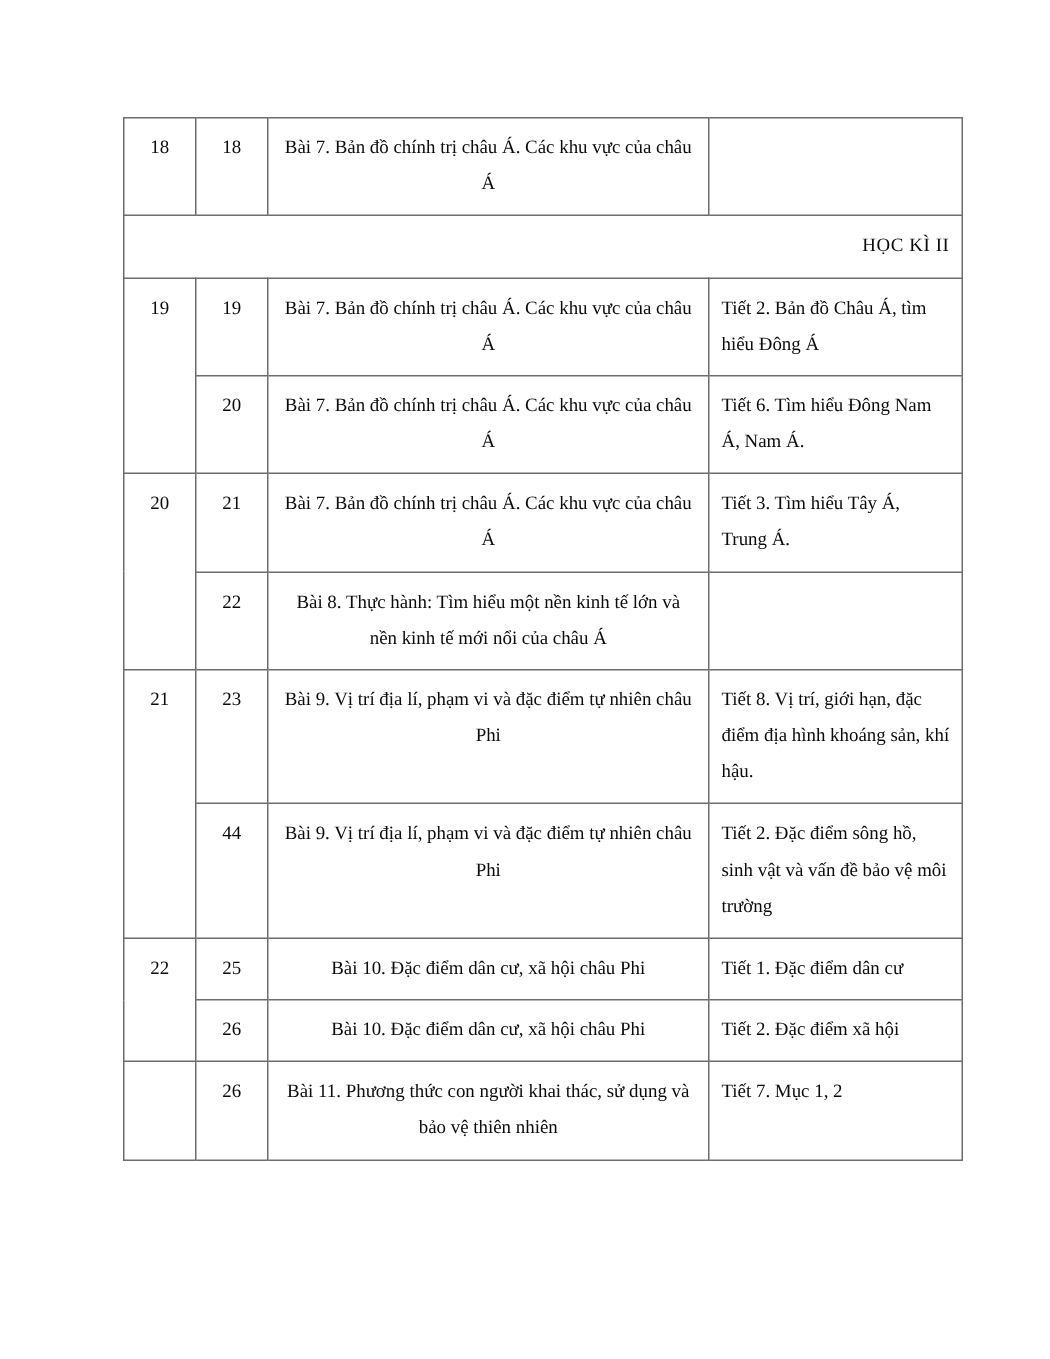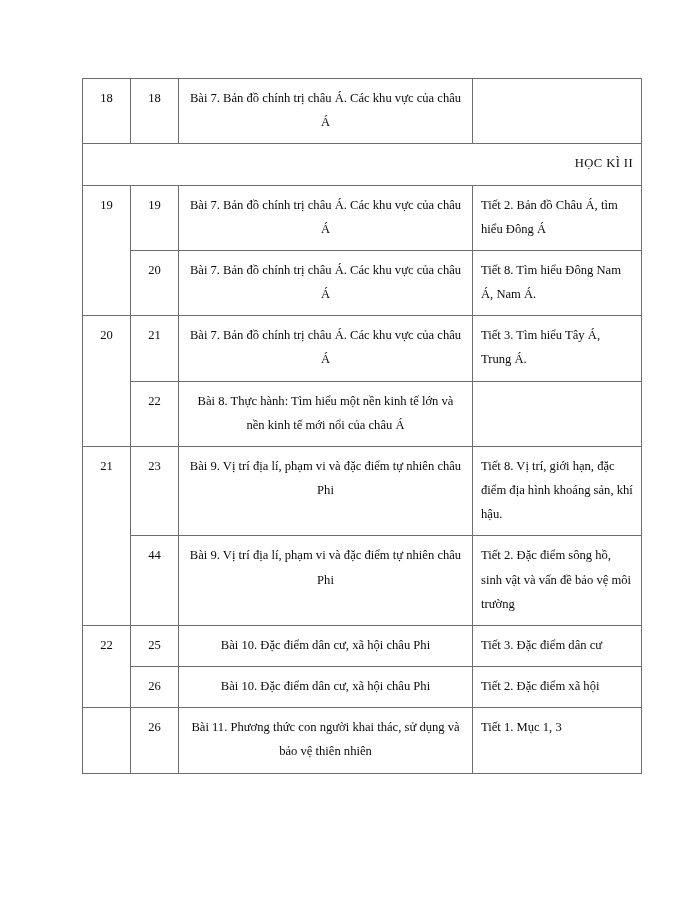--- a/index.html
+++ b/index.html
@@ -105,21 +105,21 @@
 
         <tr>
           <td class="week" rowspan="2">19</td>
           <td class="period">19</td>
           <td class="lesson">Bài 7. Bản đồ chính trị châu Á. Các khu vực của châu Á</td>
           <td class="note">Tiết 2. Bản đồ Châu Á, tìm hiểu Đông Á</td>
         </tr>
         <tr>
           <td class="period">20</td>
           <td class="lesson">Bài 7. Bản đồ chính trị châu Á. Các khu vực của châu Á</td>
-          <td class="note">Tiết 8. Tìm hiểu Đông Nam Á, Nam Á.</td>
+          <td class="note">Tiết 6. Tìm hiểu Đông Nam Á, Nam Á.</td>
         </tr>
 
         <tr>
           <td class="week" rowspan="2">20</td>
           <td class="period">21</td>
           <td class="lesson">Bài 7. Bản đồ chính trị châu Á. Các khu vực của châu Á</td>
           <td class="note">Tiết 3. Tìm hiểu Tây Á, Trung Á.</td>
         </tr>
         <tr>
           <td class="period">22</td>
@@ -136,32 +136,32 @@
         <tr>
           <td class="period">44</td>
           <td class="lesson">Bài 9. Vị trí địa lí, phạm vi và đặc điểm tự nhiên châu Phi</td>
           <td class="note">Tiết 2. Đặc điểm sông hồ, sinh vật và vấn đề bảo vệ môi trường</td>
         </tr>
 
         <tr>
           <td class="week" rowspan="2">22</td>
           <td class="period">25</td>
           <td class="lesson">Bài 10. Đặc điểm dân cư, xã hội châu Phi</td>
-          <td class="note">Tiết 3. Đặc điểm dân cư</td>
+          <td class="note">Tiết 1. Đặc điểm dân cư</td>
         </tr>
         <tr>
           <td class="period">26</td>
           <td class="lesson">Bài 10. Đặc điểm dân cư, xã hội châu Phi</td>
           <td class="note">Tiết 2. Đặc điểm xã hội</td>
         </tr>
 
         <tr>
           <td class="week"></td>
           <td class="period">26</td>
           <td class="lesson">Bài 11. Phương thức con người khai thác, sử dụng và bảo vệ thiên nhiên</td>
-          <td class="note">Tiết 1. Mục 1, 3</td>
+          <td class="note">Tiết 7. Mục 1, 2</td>
         </tr>
 
       </tbody>
     </table>
 
   </div>
 </div>
 
 </body></html>

